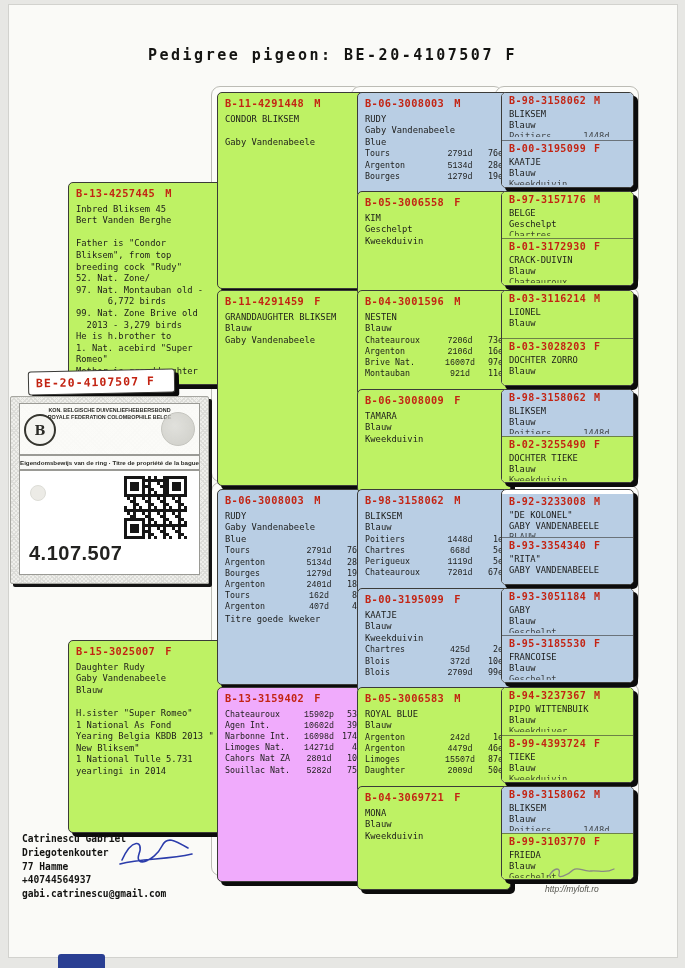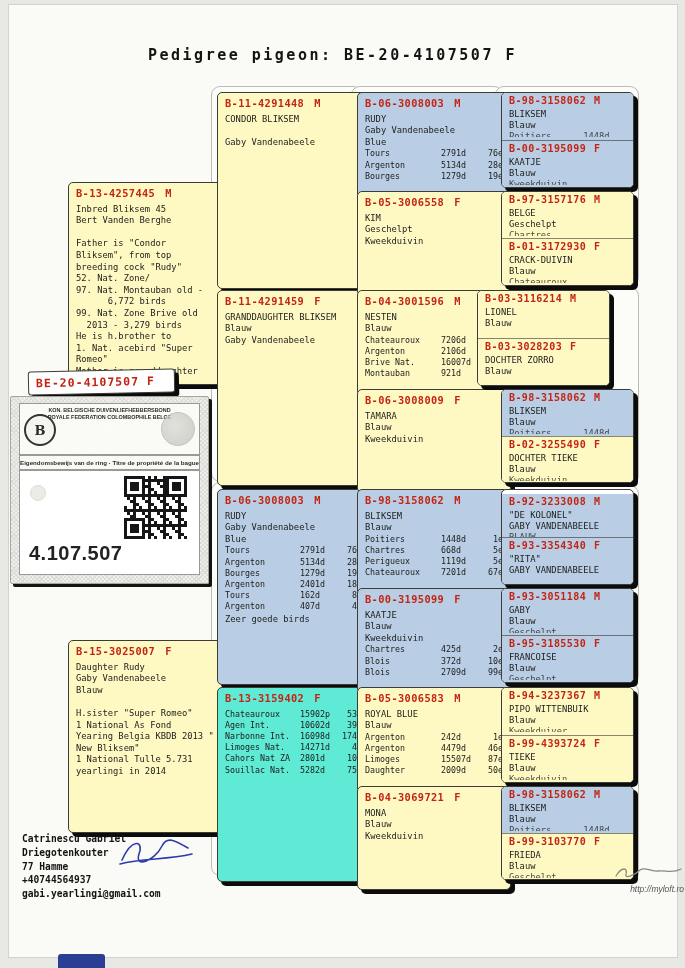--- a/index.html
+++ b/index.html
@@ -23,31 +23,31 @@
     background:#fcfcf9;z-index:1;
   }
   .box{
     position:absolute;z-index:2;background:#fff;
     border:1px solid #3b3b38;border-radius:5px;
     box-shadow:4px 4px 0 #0c0c0c;
     padding:5px 7px;overflow:hidden;
     font-size:8.8px;line-height:11.6px;
   }
   .blue{background:#b9cee4;}
-  .green{background:#5eead4;}
-  .white{background:#fef9c3;}
+  .green{background:#f0abfc;}
+  .white{background:#bef264;}
   .bid{
     font-weight:bold;font-size:10.3px;letter-spacing:.4px;
     color:#c32413;margin-bottom:4px;display:flex;gap:10px;
   }
   .bid.sm{font-size:10px;margin-bottom:2px;gap:8px;}
   .tl{white-space:pre;overflow:hidden;}
   .race{display:flex;font-size:8.3px;line-height:11.2px;}
   .race .rn{flex:1;white-space:pre;overflow:hidden;}
-  .race .rd{width:38px;text-align:left;white-space:pre;}
+  .race .rd{width:38px;text-align:center;white-space:pre;font-family:Liberation Mono, monospace;}
   .race .re{width:24px;text-align:right;white-space:pre;}
   .bfoot{margin-top:1px;white-space:pre;}
   
   .gcard{
     position:absolute;z-index:2;border:1px solid #3b3b38;border-radius:5px;
     box-shadow:4px 4px 0 #0c0c0c;overflow:hidden;background:#fff;
   }
   .sub{position:absolute;left:0;right:0;padding:3px 7px;overflow:hidden;
        font-size:8.8px;line-height:10.8px;}
   .sub2{border-top:1px solid rgba(55,55,52,.6);}
@@ -107,21 +107,21 @@
     position:absolute;left:9px;bottom:9px;
     font-family:"Liberation Sans",sans-serif;font-weight:bold;font-size:20px;
     letter-spacing:.5px;color:#222220;
   }
   
   #contact{
     position:absolute;left:22px;top:832px;z-index:2;
     font-weight:bold;font-size:9.6px;line-height:13.8px;color:#131311;
   }
   #signature{position:absolute;left:118px;top:830px;z-index:3;}
-  #credit{position:absolute;left:568px;top:864px;width:116px;text-align:right;z-index:2;}
+  #credit{position:absolute;left:545px;top:864px;width:116px;text-align:left;z-index:2;}
   #credit-url{font-style:italic;font-size:8.5px;color:#55554f;
     font-family:"Liberation Sans",sans-serif;}
   #scan-artifact{
     position:absolute;left:58px;top:954px;width:47px;height:14px;
     background:#2a3f93;border-radius:3px 3px 0 0;z-index:4;
   }
 </style>
 </head>
 <body>
 
@@ -416,21 +416,21 @@
         <span class="rn">Tours</span>
         <span class="rd">162d</span>
         <span class="re">8e</span>
       </div>
       <div class="race">
         <span class="rn">Argenton</span>
         <span class="rd">407d</span>
         <span class="re">4e</span>
       </div>
     </div>
-  <div class="bfoot">Zeer goede birds</div>
+  <div class="bfoot">Titre goede kweker</div>
 </div>
 <div class="box green" style="left:217px;top:687px;width:137px;height:183px">
   <div class="bid">
       <span>B-13-3159402</span>
       <span>F</span>
     </div>
   <div>
       <div class="race">
         <span class="rn">Chateauroux</span>
         <span class="rd">15902p</span>
@@ -683,21 +683,21 @@
   <div class="sub sub2 white" style="top:46px;height:47px">
     <div class="bid sm">
         <span>B-01-3172930</span>
         <span>F</span>
       </div>
     <div class="tl">CRACK-DUIVIN</div>
     <div class="tl">Blauw</div>
     <div class="partial tl">Chateauroux</div>
   </div>
 </div>
-<div class="gcard" style="left:477px;top:290px;width:131px;height:94px">
+<div class="gcard" style="left:501px;top:290px;width:131px;height:94px">
   <div class="sub white" style="top:0;height:47px">
     <div class="bid sm">
         <span>B-03-3116214</span>
         <span>M</span>
       </div>
     <div class="tl">LIONEL</div>
     <div class="tl">Blauw</div>
     <div class="partial tl"></div>
   </div>
   <div class="sub sub2 white" style="top:47px;height:47px">
@@ -809,21 +809,21 @@
     <div class="tl">Blauw</div>
     <div class="partial tl">Geschelpt</div>
   </div>
 </div>
 
 <div id="contact">
     <div class="tl">Catrinescu Gabriel</div>
     <div class="tl">Driegotenkouter</div>
     <div class="tl">77 Hamme</div>
     <div class="tl">+40744564937</div>
-    <div class="tl">gabi.yearlingi@gmail.com</div>
+    <div class="tl">gabi.catrinescu@gmail.com</div>
   </div>
 <svg id="signature" width="80" height="45" viewBox="0 0 80 45">
   <path d="M4,30 C14,8 26,10 21,24 C16,38 36,32 44,16 C49,6 56,10 70,18 M2,34 C24,28 48,30 74,24" fill="none" stroke="#2b3cab" stroke-width="1.6" stroke-linecap="round"></path>
 </svg>
 
 <div id="credit">
   <svg width="72" height="16" viewBox="0 0 72 16">
     <path d="M4,12 C10,2 16,4 14,10 C12,15 22,12 28,6 C33,2 38,8 46,7 C54,6 60,10 69,5" fill="none" stroke="#8a8a84" stroke-width="1.3" stroke-linecap="round"></path>
   </svg>
   <div id="credit-url">http://myloft.ro</div>

